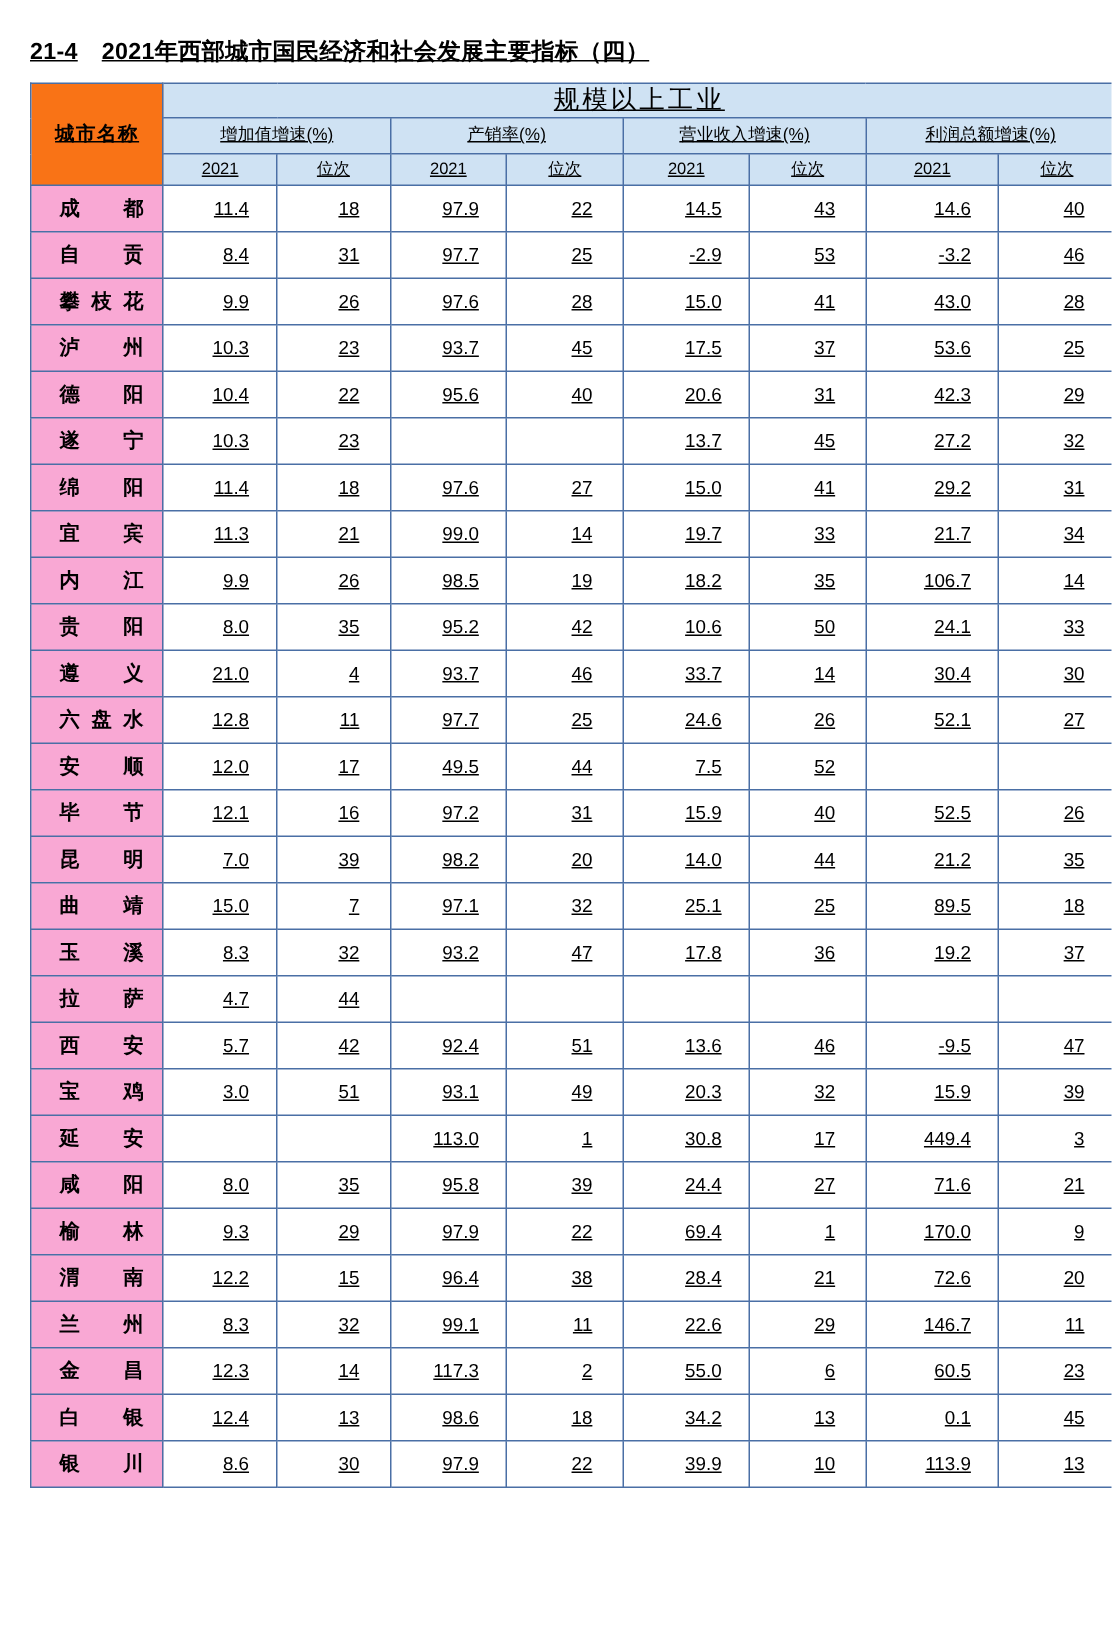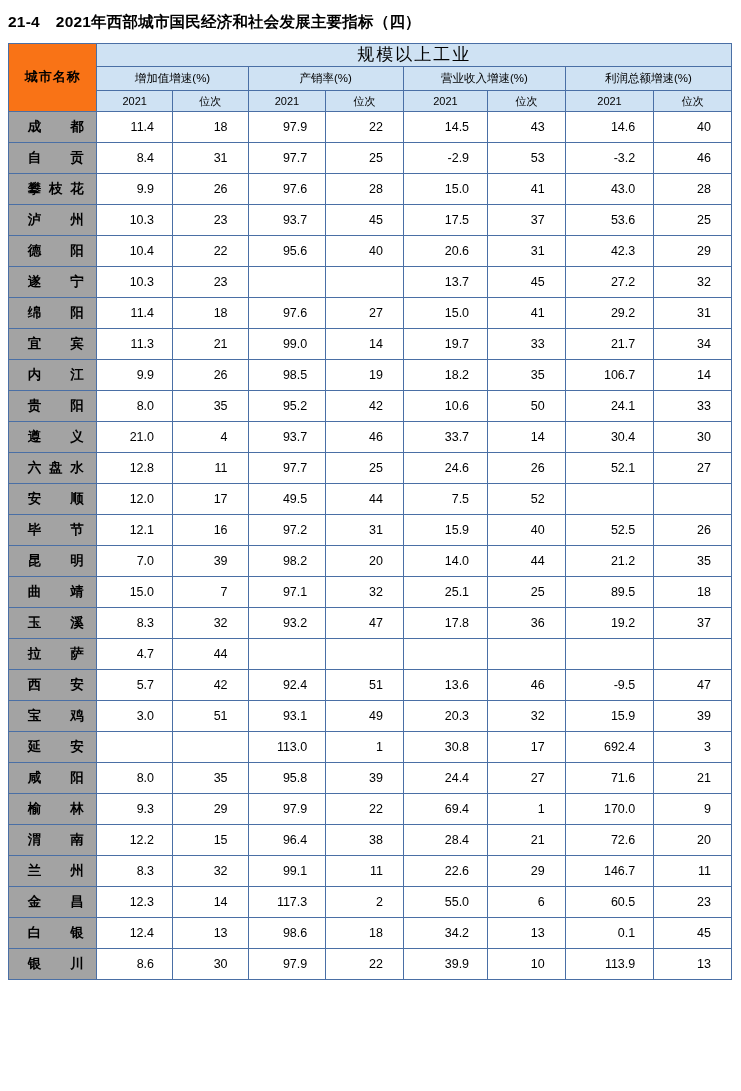--- a/index.html
+++ b/index.html
@@ -12,21 +12,22 @@
     height: 1091px;
     font-family: "Liberation Sans", sans-serif;
     color: #000000;
     overflow: hidden;
   }
   .page {
     position: relative;
     width: 741px;
     height: 1091px;
     box-sizing: border-box;
-    padding: 0;
+    padding: 12px;
+    text-decoration: underline;
   }
   .title {
     font-size: 15.5px;
     font-weight: bold;
     letter-spacing: 0.2px;
     padding: 12px 0 10px 8px;
     white-space: nowrap;
   }
   .title .num {
     margin-right: 16px;
@@ -69,21 +70,21 @@
     letter-spacing: 1px;
     vertical-align: middle;
   }
   tbody td {
     height: 30px;
     font-size: 12.5px;
     text-align: center;
     vertical-align: middle;
   }
   tbody td.city {
-    background: #a3a3a3;
+    background: #f9a8d4;
     font-size: 13.5px;
     font-weight: bold;
     letter-spacing: 0px;
     text-align: center;
     padding-left: 6px;
     margin-top: 25px;
   }
   tbody td.num {
     background: #ffffff;
     padding-right: 18px;
@@ -368,21 +369,21 @@
           <td class="rank">39</td>
         </tr>
         <tr>
           <td class="city"><span class="cityname">延安</span></td>
           <td class="num"></td>
           <td class="rank"></td>
           <td class="num">113.0</td>
           <td class="rank">1</td>
           <td class="num">30.8</td>
           <td class="rank">17</td>
-          <td class="num">692.4</td>
+          <td class="num">449.4</td>
           <td class="rank">3</td>
         </tr>
         <tr>
           <td class="city"><span class="cityname">咸阳</span></td>
           <td class="num">8.0</td>
           <td class="rank">35</td>
           <td class="num">95.8</td>
           <td class="rank">39</td>
           <td class="num">24.4</td>
           <td class="rank">27</td>

